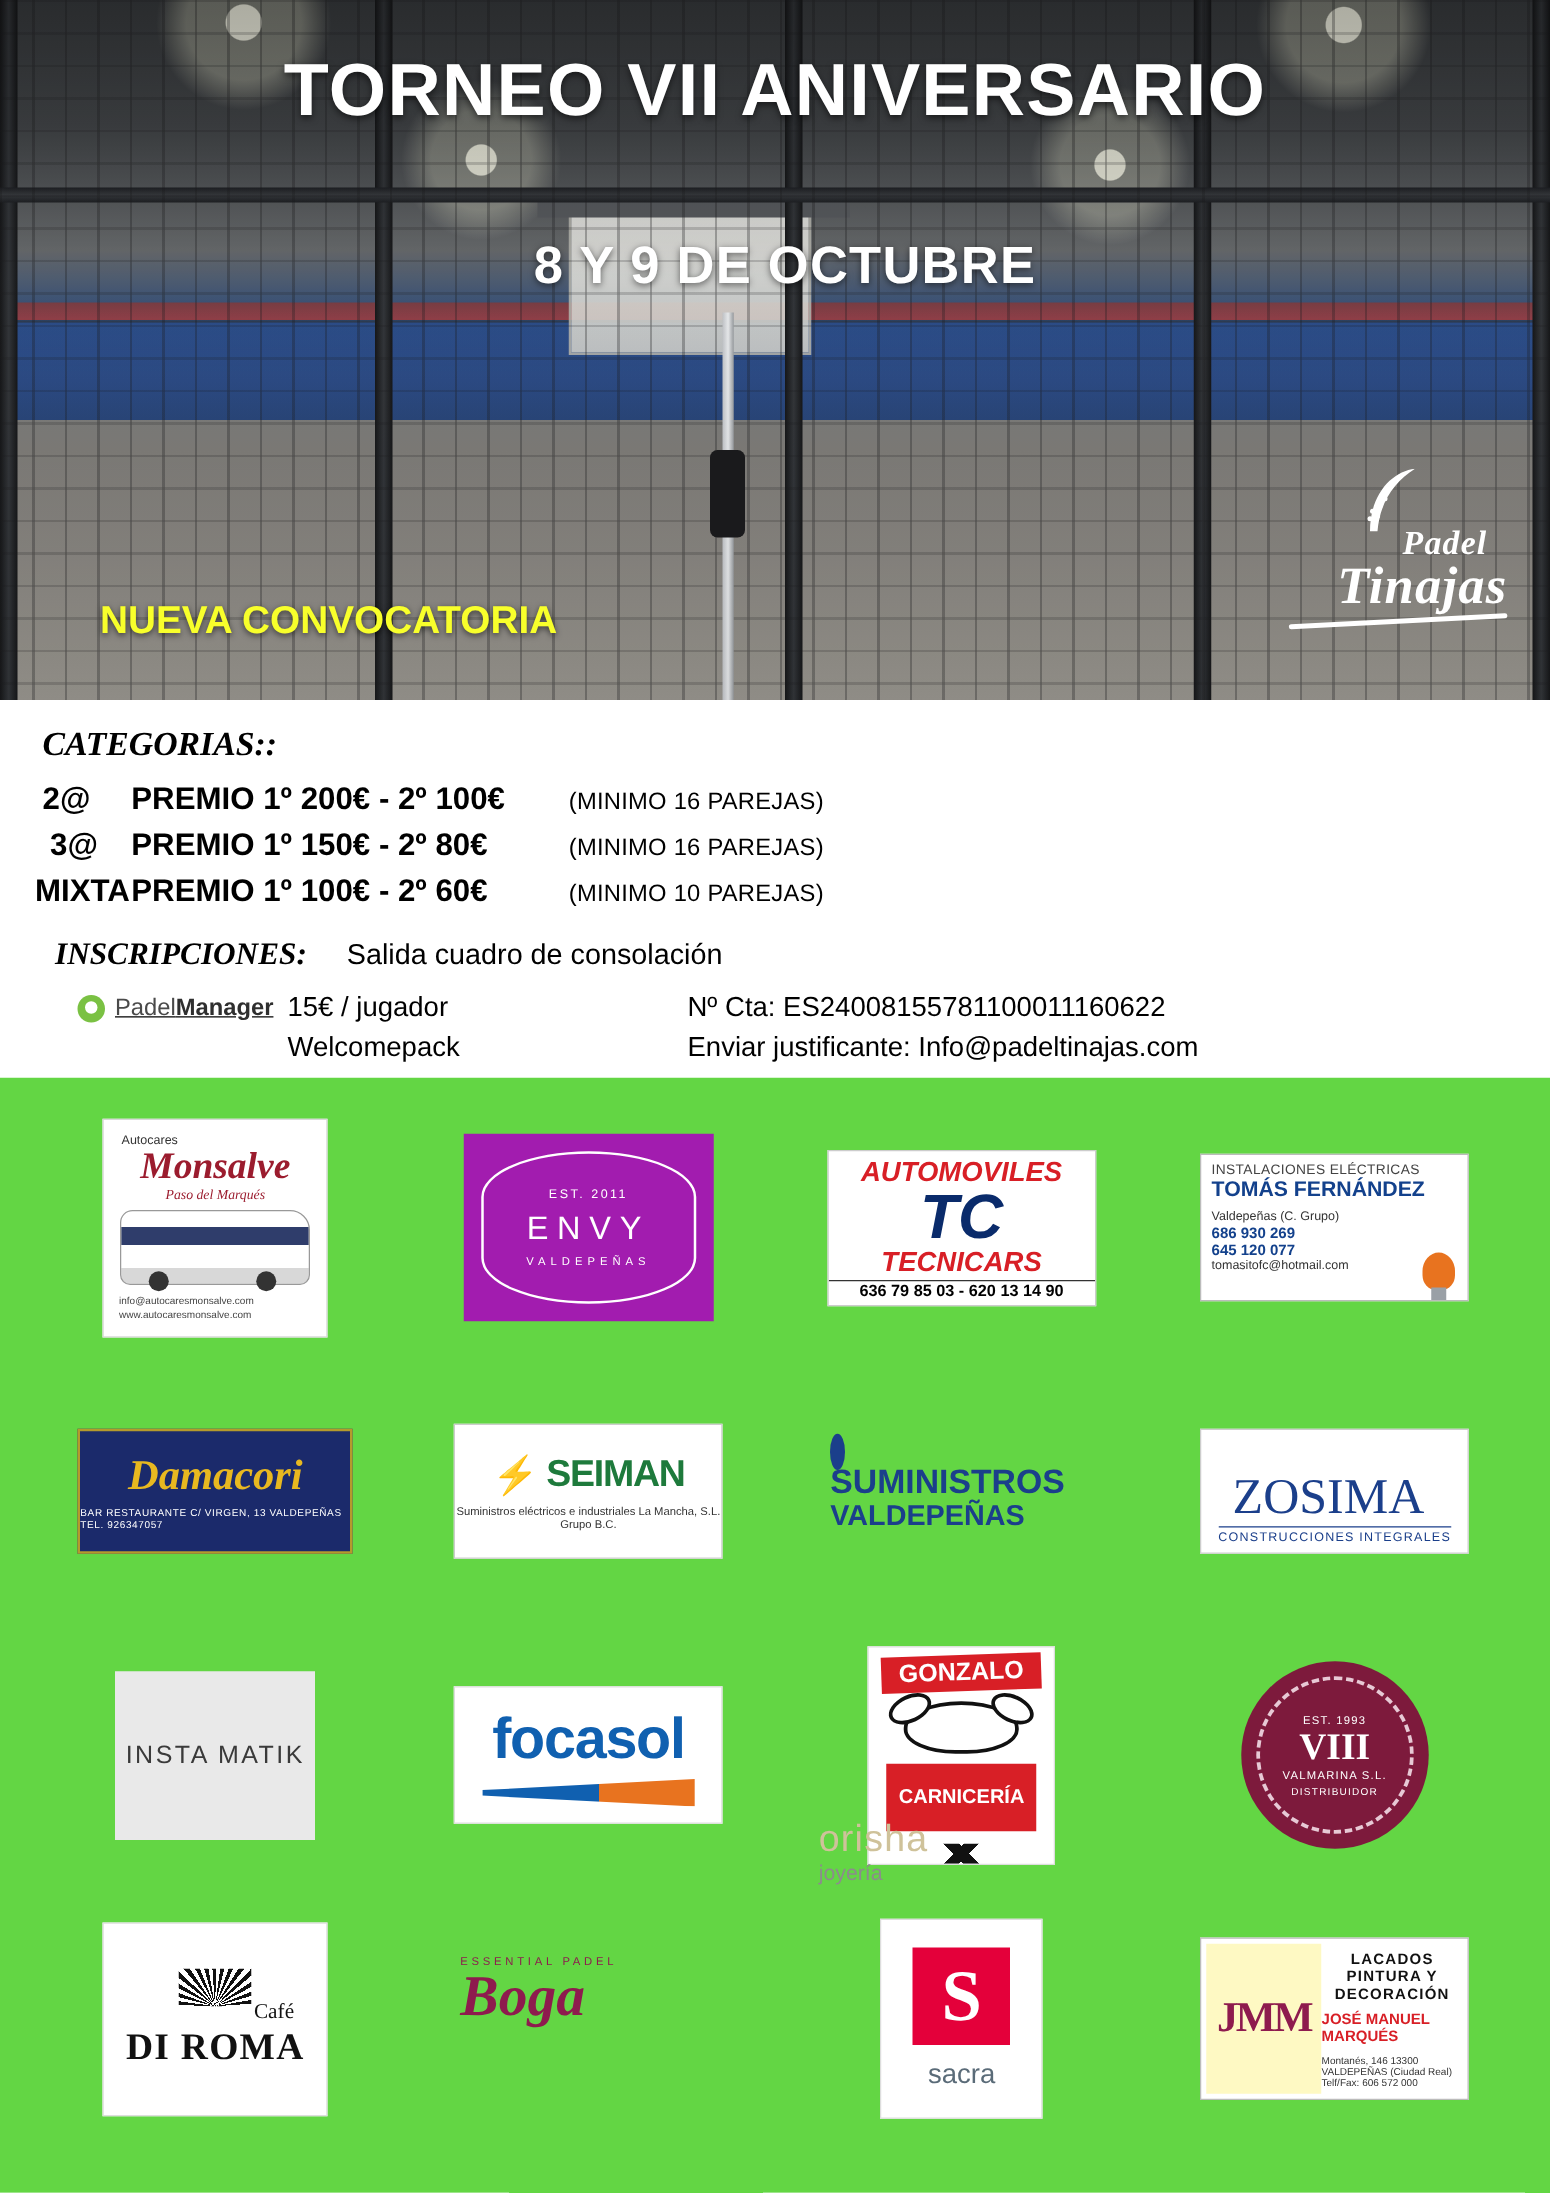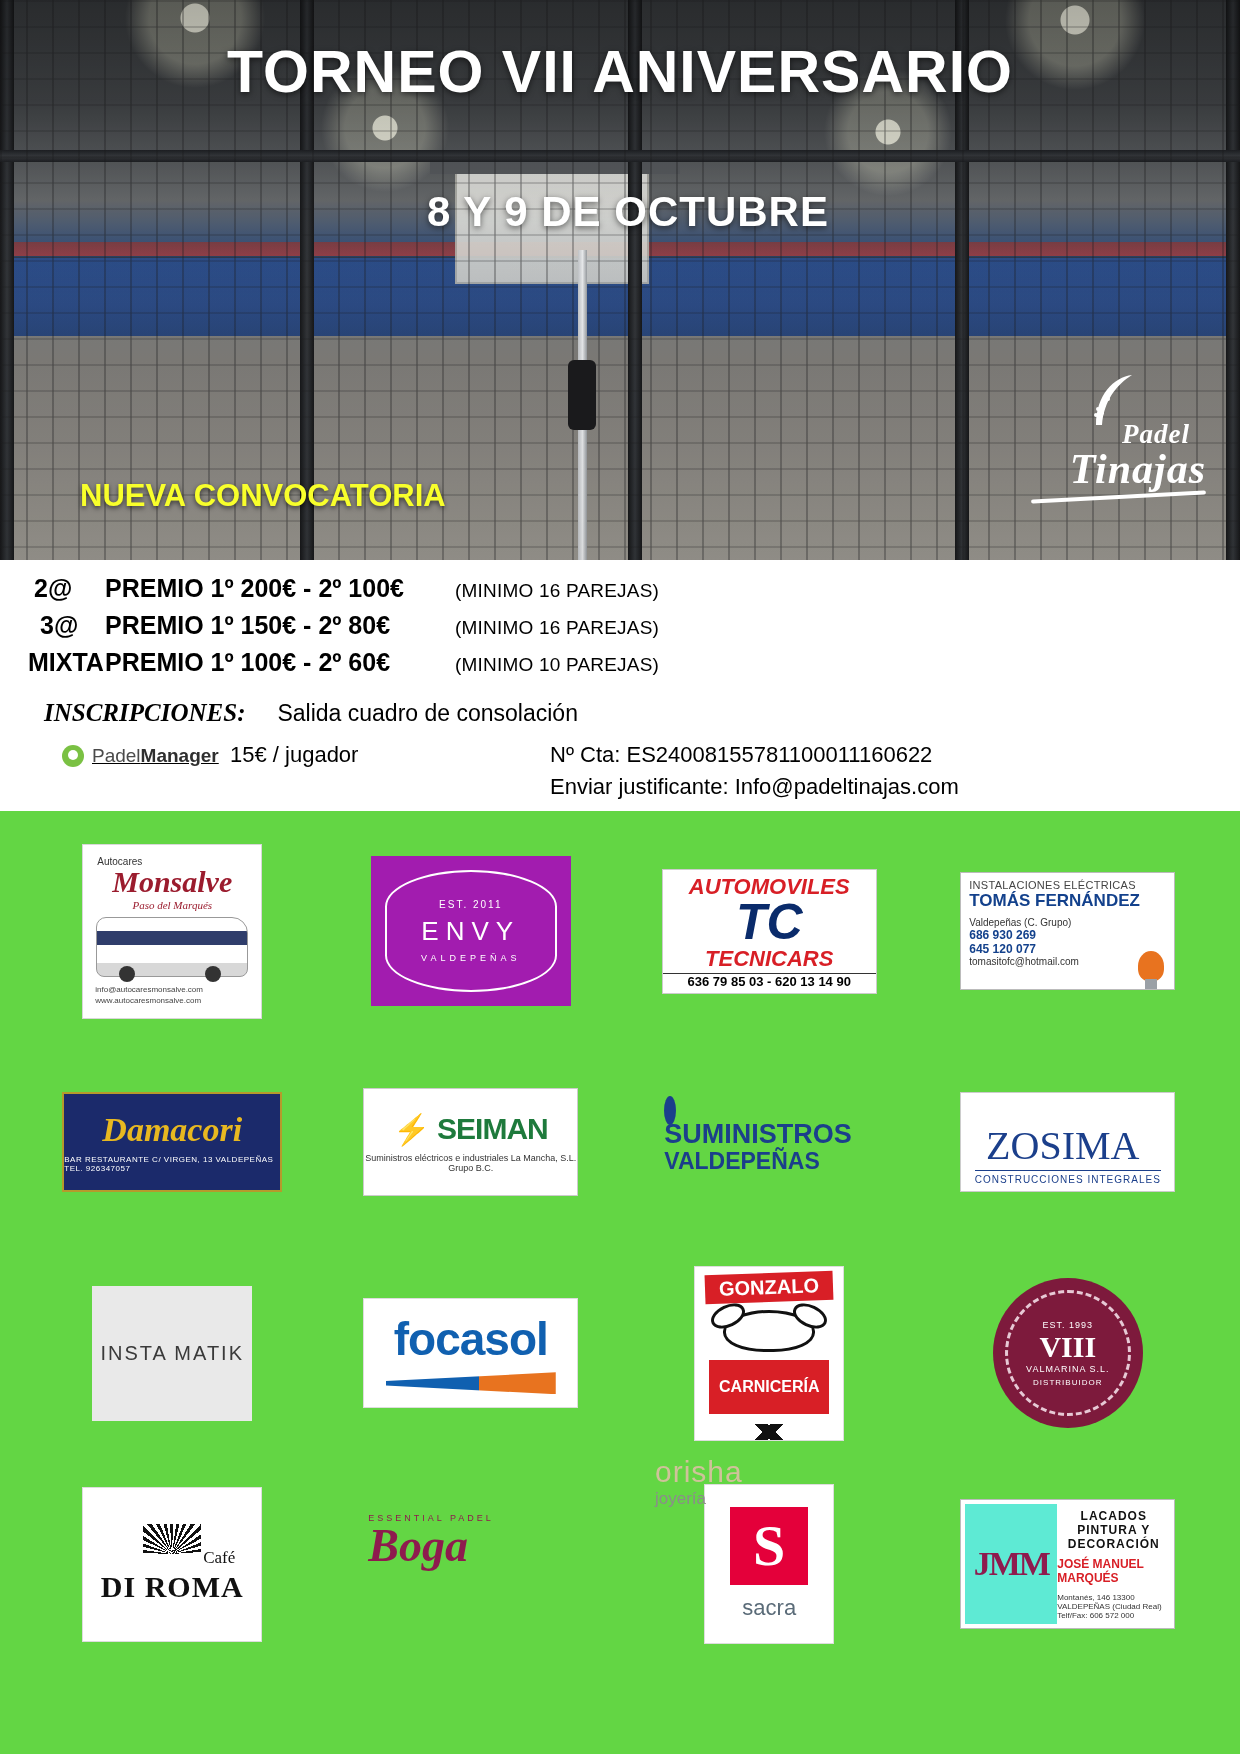--- a/index.html
+++ b/index.html
@@ -433,21 +433,21 @@
 
   .sacra { width: 130px; height: 160px; border: 1px solid #ddd; justify-content: center; }
   .sacra .box { width: 78px; height: 78px; background: #e4003a; color: #ffffff; font-family: "Liberation Serif", serif; font-size: 58px; font-weight: bold; display: flex; align-items: center; justify-content: center; line-height: 1; }
   .sacra .nm { font-size: 22px; color: #5a6b78; margin-top: 10px; }
 
   .orisha { width: 190px; height: 80px; background: transparent; }
   .orisha .nm { font-size: 30px; color: #cfc29a; letter-spacing: 1px; }
   .orisha .sub { font-size: 17px; color: #8c8c8c; align-self: flex-end; margin-right: 6px; }
 
   .jmm { width: 215px; height: 130px; border: 1px solid #bbb; flex-direction: row; padding: 4px; }
-  .jmm .left { width: 92px; height: 100%; background: #5eead4; display: flex; align-items: center; justify-content: center; position: relative; }
+  .jmm .left { width: 92px; height: 100%; background: #fef9c3; display: flex; align-items: center; justify-content: center; position: relative; }
   .jmm .jletters { font-family: "Liberation Serif", serif; font-weight: bold; font-size: 34px; color: #8e1b4e; letter-spacing: -2px; }
   .jmm .right { flex: 1; display: flex; flex-direction: column; align-items: center; justify-content: center; }
   .jmm .r1 { font-size: 12px; font-weight: bold; color: #111; letter-spacing: 1px; }
   .jmm .r2 { font-size: 12px; font-weight: bold; color: #111; letter-spacing: 1px; }
   .jmm .r3 { font-size: 12px; font-weight: bold; color: #111; letter-spacing: 1px; }
   .jmm .r4 { font-size: 12px; font-weight: bold; color: #d81f26; margin-top: 6px; }
   .jmm .r5 { font-size: 8px; color: #333; margin-top: 8px; }
 </style>
 </head>
 <body>
@@ -482,20 +482,21 @@
         <circle cx="12" cy="38" r="2" fill="#ffffff"></circle>
       <circle cx="18" cy="24" r="2" fill="#ffffff"></circle>
     </svg>
     <div class="w1">Padel</div>
     <div class="w2">Tinajas</div>
     <div class="underline"></div>
   </div>
 </div>
 
 <div class="info">
+  <div class="cat-head">CATEGORIAS::</div>
 
   <div class="cat-row">
     <span class="tag">2@</span>
     <span class="prize">PREMIO 1º 200€ - 2º 100€</span>
     <span class="note">(MINIMO 16 PAREJAS)</span>
   </div>
   <div class="cat-row">
     <span class="tag" style="padding-left:40px">3@</span>
     <span class="prize">PREMIO 1º 150€ - 2º   80€</span>
     <span class="note">(MINIMO 16 PAREJAS)</span>
@@ -511,20 +512,21 @@
     <span class="val">Salida cuadro de consolación</span>
   </div>
 
   <div class="insc-grid">
     <div class="pm-logo">
       <span class="pm-mark"></span>
       <span class="pm-text"><span>Padel</span><b>Manager</b></span>
     </div>
     <div class="insc-col-2">
       <div>15€ / jugador</div>
+      <div>Welcomepack</div>
     </div>
     <div class="insc-col-3">
       <div>Nº Cta: ES24008155781100011160622</div>
       <div>Enviar justificante: Info@padeltinajas.com</div>
     </div>
   </div>
 </div>
 
 <div class="sponsors">
   <div class="sp-grid">

